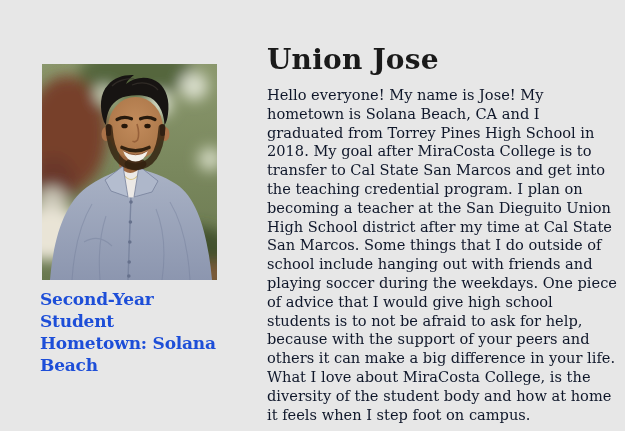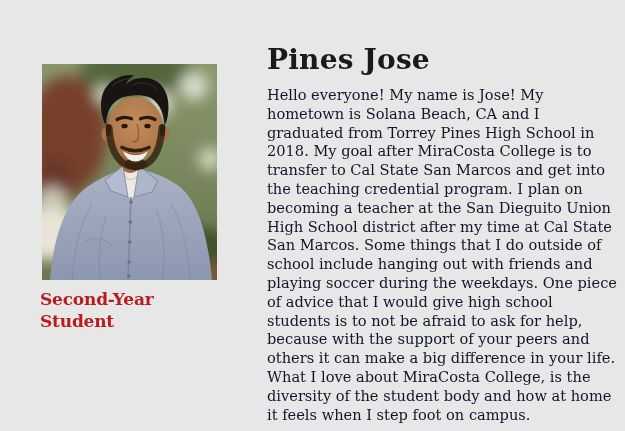--- a/index.html
+++ b/index.html
@@ -24,21 +24,21 @@
     overflow: hidden;
     background: #7e8c60;
   }
   .photo-frame svg { display: block; }
   .photo-caption {
     margin-top: 8px;
     font-weight: bold;
     font-size: 17px;
     line-height: 22px;
     letter-spacing: -0.2px;
-    color: #b91c1c;
+    color: #1d4ed8;
   }
   .text-column {
     position: absolute;
     left: 267px;
     top: 42px;
     width: 351px;
   }
   .bio-heading {
     margin: 0;
     font-size: 28px;
@@ -150,21 +150,22 @@
                  C88,14 85,17 84,20 C94,12 108,12 117,19
                  C124,25 128,36 126,50 C125.5,55 124,59 122.5,61
                  C122,47 115,35 105,32.5 C97,30.5 84,31 77,35
                  C69,39.5 64.5,48 64,61 Z" fill="#171412"></path>
         <path d="M70,22 C76,16 86,14 92,15" stroke="#3a352f" stroke-width="1.2" fill="none" opacity="0.7"></path>
         <path d="M90,21 C100,17 110,19 116,26" stroke="#3a352f" stroke-width="1.2" fill="none" opacity="0.7"></path>
       </svg>
     </div>
     <div class="photo-caption">
       <div>Second-Year Student</div>
+      <div>Hometown: Solana Beach</div>
     </div>
   </div>
 
   <div class="text-column">
-    <h1 class="bio-heading">Pines Jose</h1>
+    <h1 class="bio-heading">Union Jose</h1>
     <p class="bio-paragraph">Hello everyone! My name is Jose! My hometown is Solana Beach, CA and I graduated from Torrey Pines High School in 2018. My goal after MiraCosta College is to transfer to Cal State San Marcos and get into the teaching credential program. I plan on becoming a teacher at the San Dieguito Union High School district after my time at Cal State San Marcos. Some things that I do outside of school include hanging out with friends  and playing soccer during the weekdays. One piece of advice that I would give high school students is to not  be afraid to ask for help, because with the support of your peers and others it can make a big difference in your life. What I love about MiraCosta College, is the diversity of the student body and how at home it feels when I step foot on campus.</p>
   </div>
 
 </div>
 
 </body></html>

